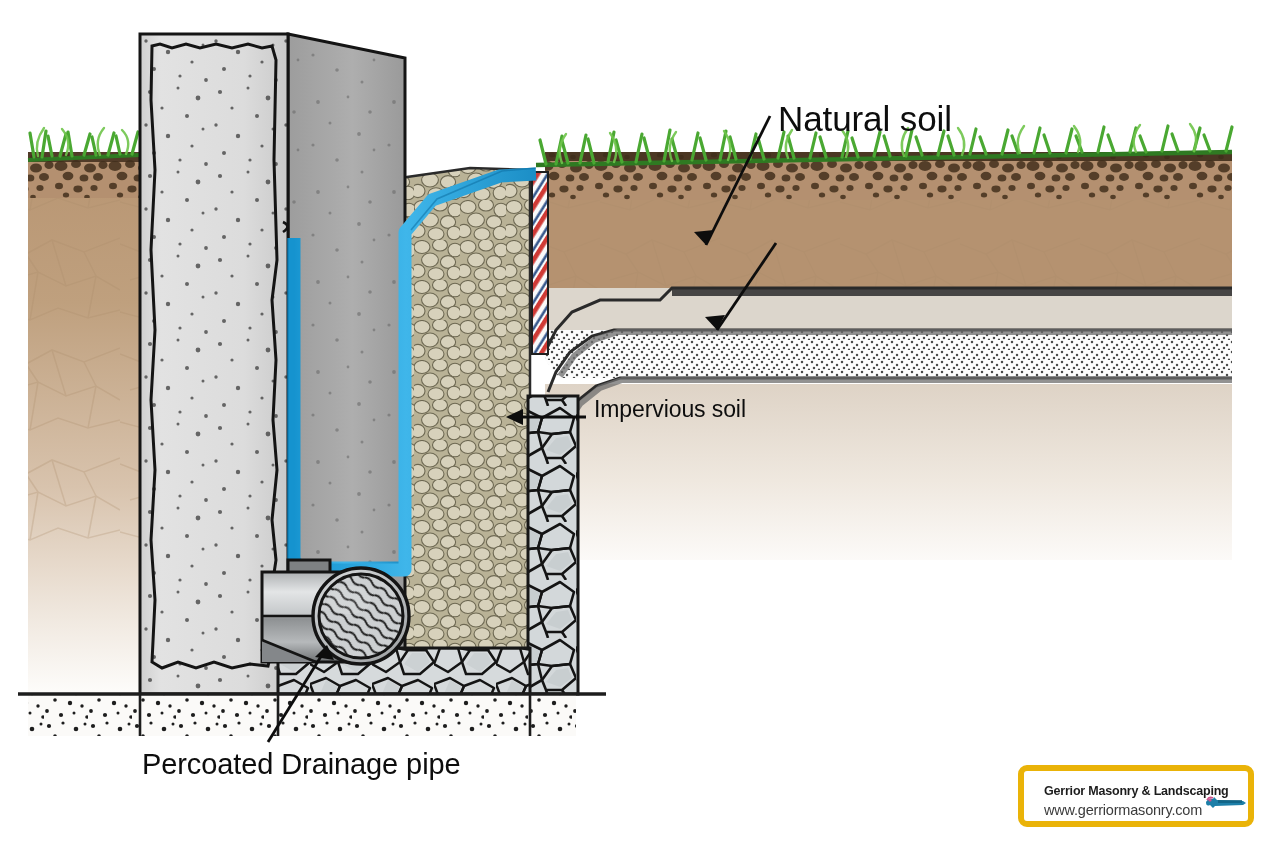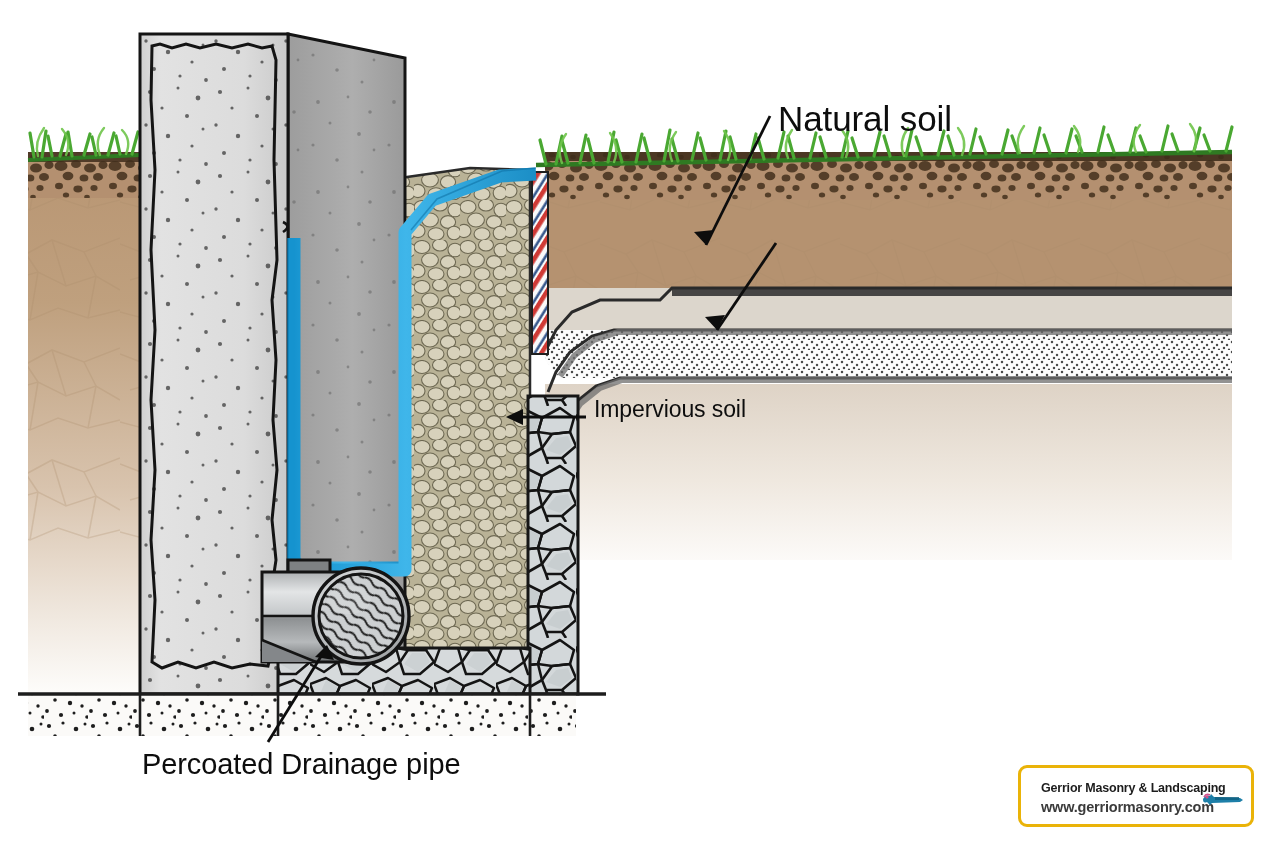--- a/index.html
+++ b/index.html
@@ -19,31 +19,31 @@
     letter-spacing:-0.1px;
   }
   #lbl-natural{left:778px;top:99px;font-size:35px;}
   #lbl-filter{left:782px;top:225px;font-size:35px;}
   #lbl-impervious{left:594px;top:396px;font-size:23px;}
   #lbl-pipe{left:142px;top:748px;font-size:29px;}
 
   
   #watermark{
     position:absolute;left:1018px;top:765px;width:236px;height:62px;
-    border:3px solid #eab308;border-radius:9px;background:#fff;
+    border:6px solid #eab308;border-radius:9px;background:#fff;
     box-sizing:border-box;
   }
   #wm-title{
     position:absolute;left:20px;top:13px;
     font-size:12.5px;font-weight:bold;color:#1c1c1c;
     font-family:"Liberation Sans", sans-serif;letter-spacing:-0.2px;
   }
   #wm-url{
     position:absolute;left:20px;top:31px;
-    font-size:14.5px;color:#3b3b3b;font-weight:bold;
+    font-size:14.5px;color:#3b3b3b;font-weight:normal;
     font-family:"Liberation Sans", sans-serif;letter-spacing:-0.2px;
   }
   #wm-logo{
     position:absolute;left:180px;top:22px;width:44px;height:16px;
   }
 </style>
 </head>
 <body>
 
 <div id="stage">

